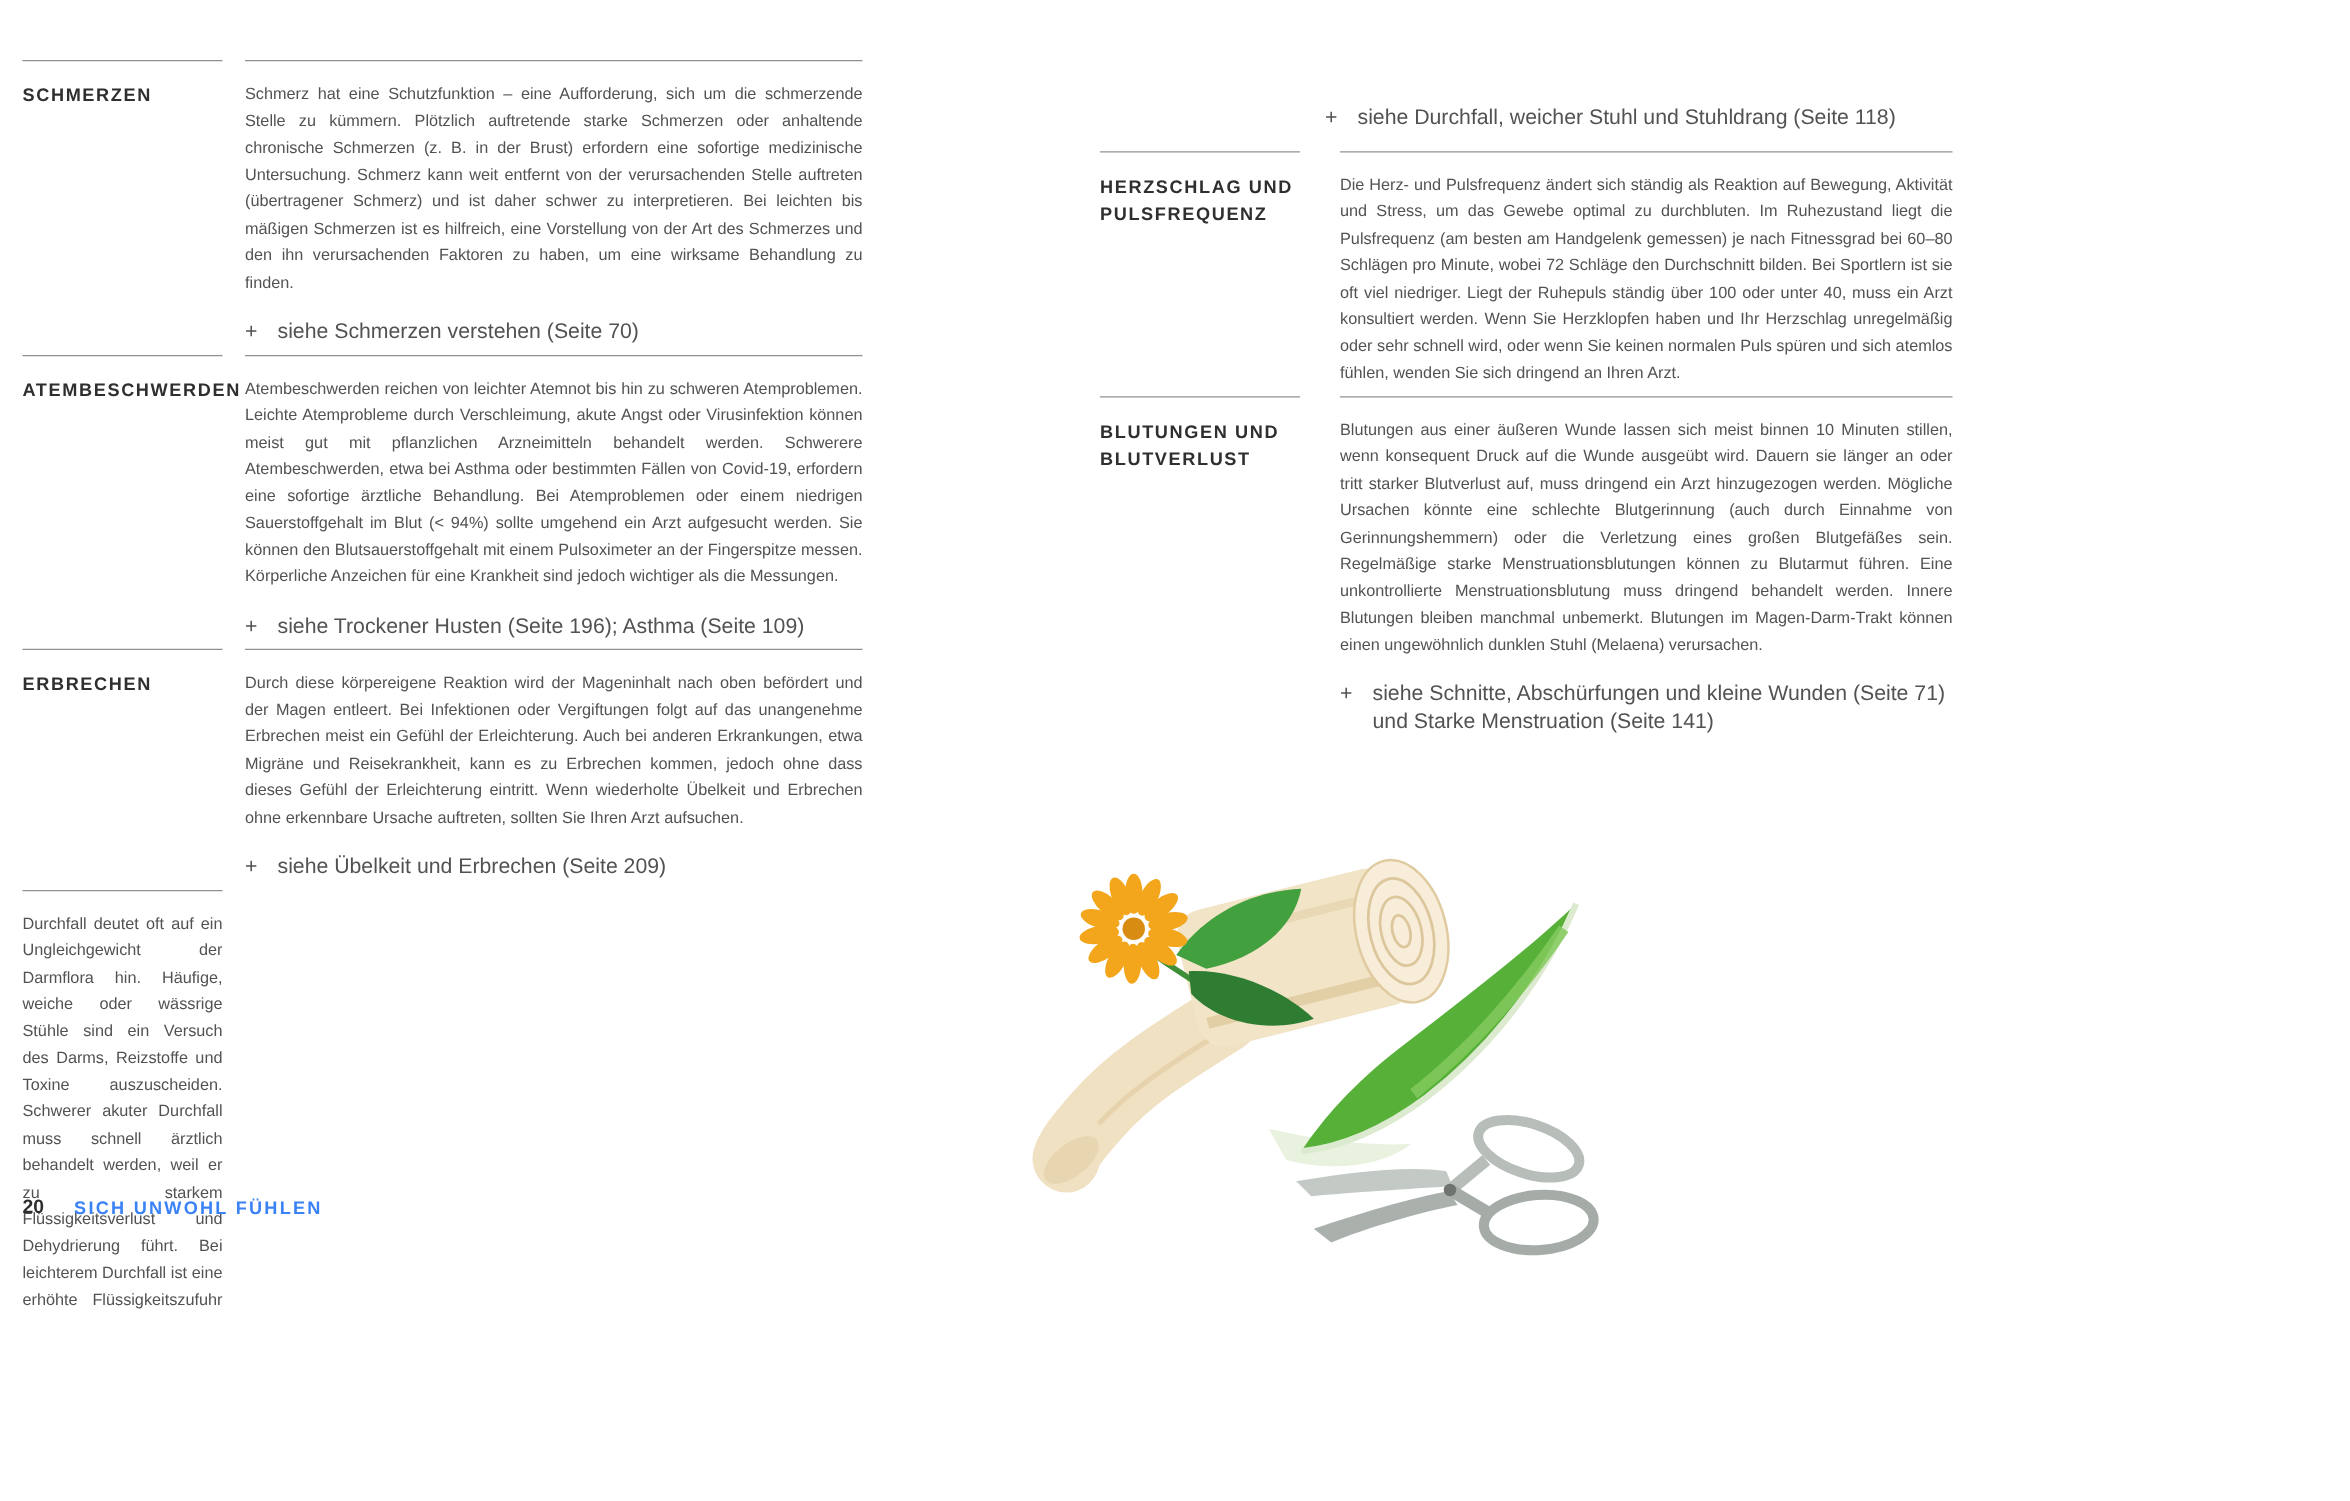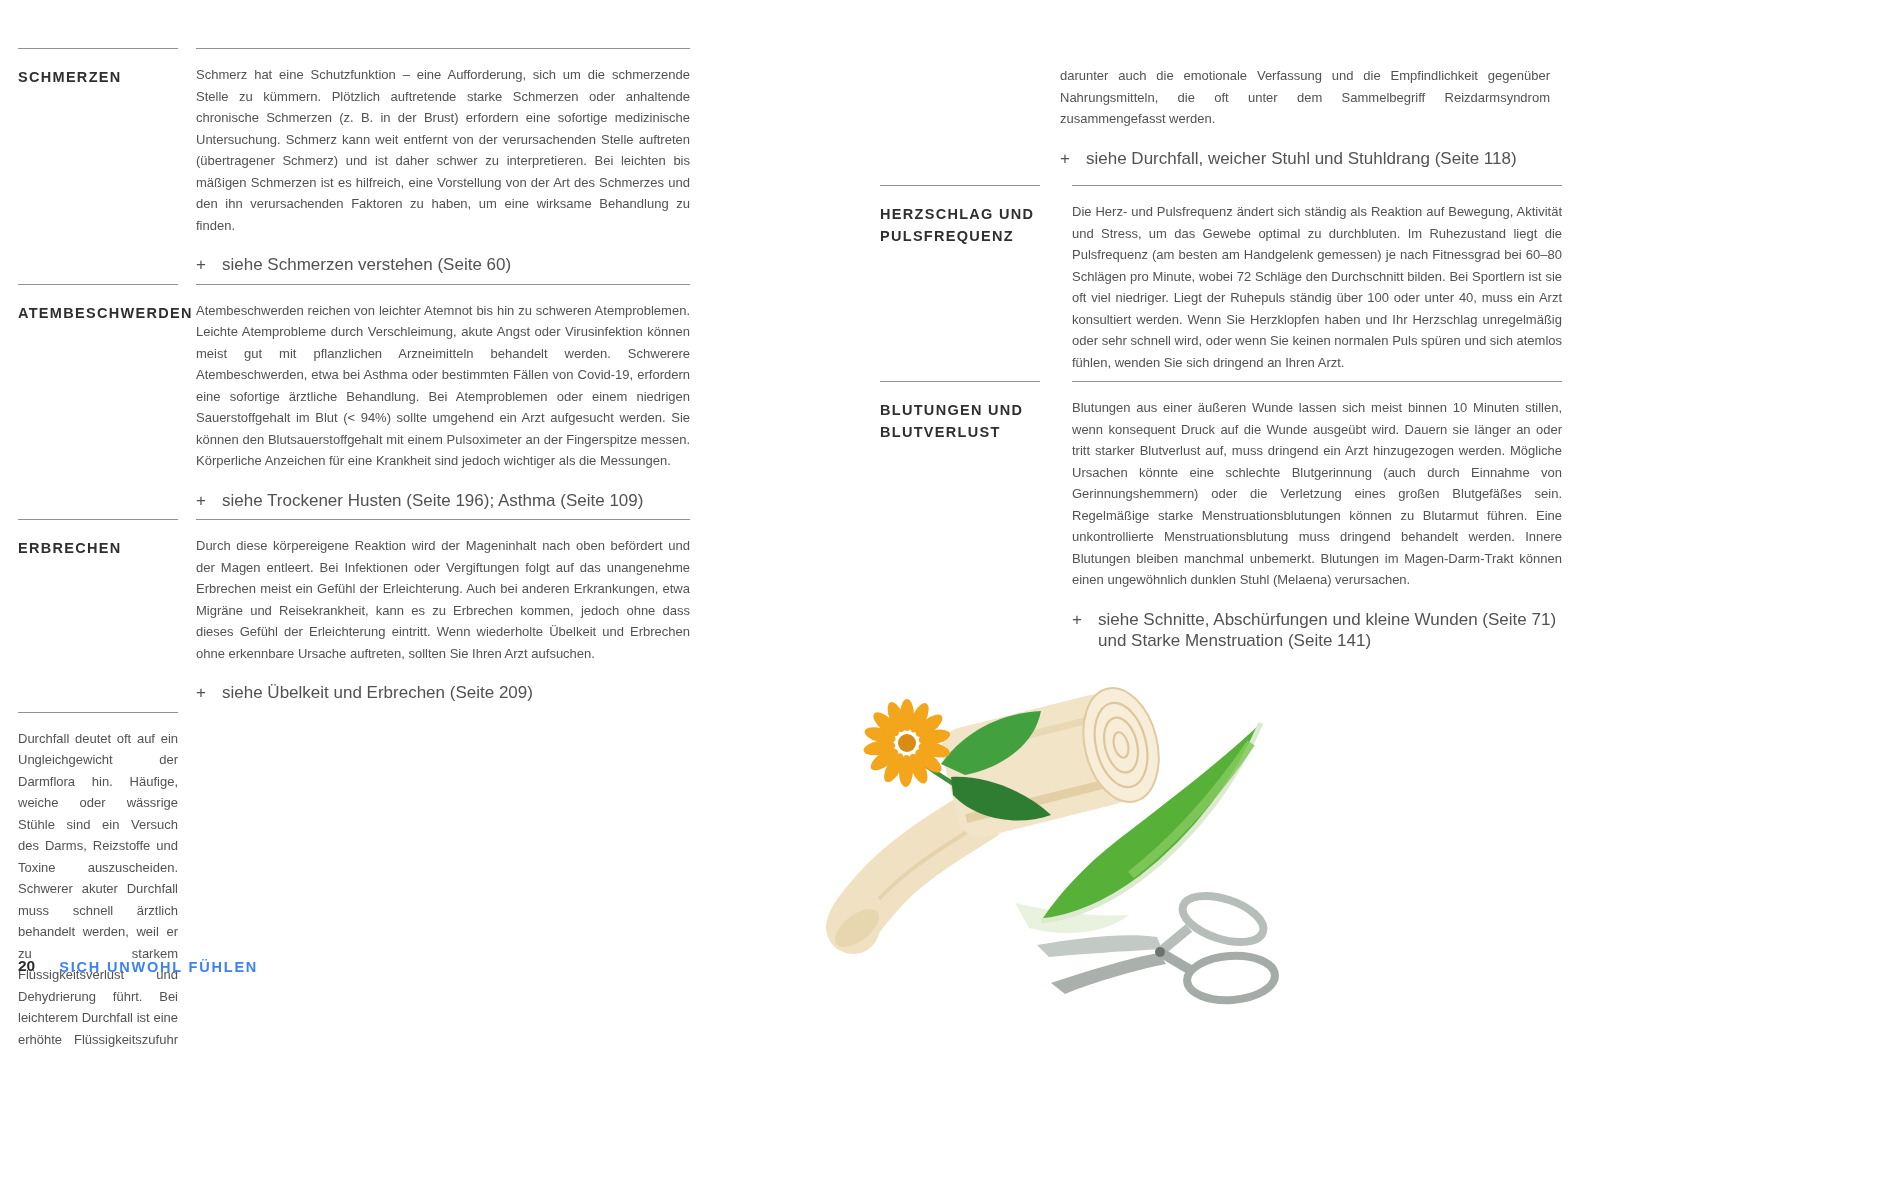--- a/index.html
+++ b/index.html
@@ -49,21 +49,21 @@
 <div class="spread">
 
   <main class="left-page">
 
     <section class="entry">
       <h2 class="label">SCHMERZEN</h2>
       <div class="content">
         <p class="body">Schmerz hat eine Schutzfunktion – eine Aufforderung, sich um die schmerzende Stelle zu kümmern. Plötzlich auftretende starke Schmerzen oder anhaltende chronische Schmerzen (z. B. in der Brust) erfordern eine sofortige medizinische Untersuchung. Schmerz kann weit entfernt von der verursachenden Stelle auftreten (übertragener Schmerz) und ist daher schwer zu interpretieren. Bei leichten bis mäßigen Schmerzen ist es hilfreich, eine Vorstellung von der Art des Schmerzes und den ihn verursachenden Faktoren zu haben, um eine wirksame Behandlung zu finden.</p>
         <p class="see">
           <span class="marker">+</span>
-          <span class="see-text">siehe Schmerzen verstehen (Seite 60)</span>
+          <span class="see-text">siehe Schmerzen verstehen (Seite 70)</span>
         </p>
       </div>
     </section>
 
     <section class="entry">
       <h2 class="label">ATEMBESCHWERDEN</h2>
       <div class="content">
         <p class="body">Atembeschwerden reichen von leichter Atemnot bis hin zu schweren Atemproblemen. Leichte Atemprobleme durch Verschleimung, akute Angst oder Virusinfektion können meist gut mit pflanzlichen Arzneimitteln behandelt werden. Schwerere Atembeschwerden, etwa bei Asthma oder bestimmten Fällen von Covid-19, erfordern eine sofortige ärztliche Behandlung. Bei Atemproblemen oder einem niedrigen Sauerstoffgehalt im Blut (&lt; 94%) sollte umgehend ein Arzt aufgesucht werden. Sie können den Blutsauerstoffgehalt mit einem Pulsoximeter an der Fingerspitze messen. Körperliche Anzeichen für eine Krankheit sind jedoch wichtiger als die Messungen.</p>
         <p class="see">
           <span class="marker">+</span>
@@ -87,21 +87,20 @@
       <div class="content">
         <p class="body">Durchfall deutet oft auf ein Ungleichgewicht der Darmflora hin. Häufige, weiche oder wässrige Stühle sind ein Versuch des Darms, Reizstoffe und Toxine auszuscheiden. Schwerer akuter Durchfall muss schnell ärztlich behandelt werden, weil er zu starkem Flüssigkeitsverlust und Dehydrierung führt. Bei leichterem Durchfall ist eine erhöhte Flüssigkeitszufuhr (2 Liter Wasser pro Tag) erforderlich, um den Flüssigkeitsverlust auszugleichen. Chronischer Durchfall kann verschiedene Ursachen haben,</p>
       </div>
     </section>
 
   </main>
 
   <main class="right-col">
 
     <div class="cont-block">
-      <p class="body">darunter auch die emotionale Verfassung und die Empfindlichkeit gegenüber Nahrungsmitteln, die oft unter dem Sammelbegriff Reizdarmsyndrom zusammengefasst werden.</p>
       <p class="see">
         <span class="marker">+</span>
         <span class="see-text">siehe Durchfall, weicher Stuhl und Stuhldrang (Seite 118)</span>
       </p>
       <div style="height:16px"></div>
     </div>
 
     <section class="entry">
       <h2 class="label">HERZSCHLAG UND PULSFREQUENZ</h2>
       <div class="content">

